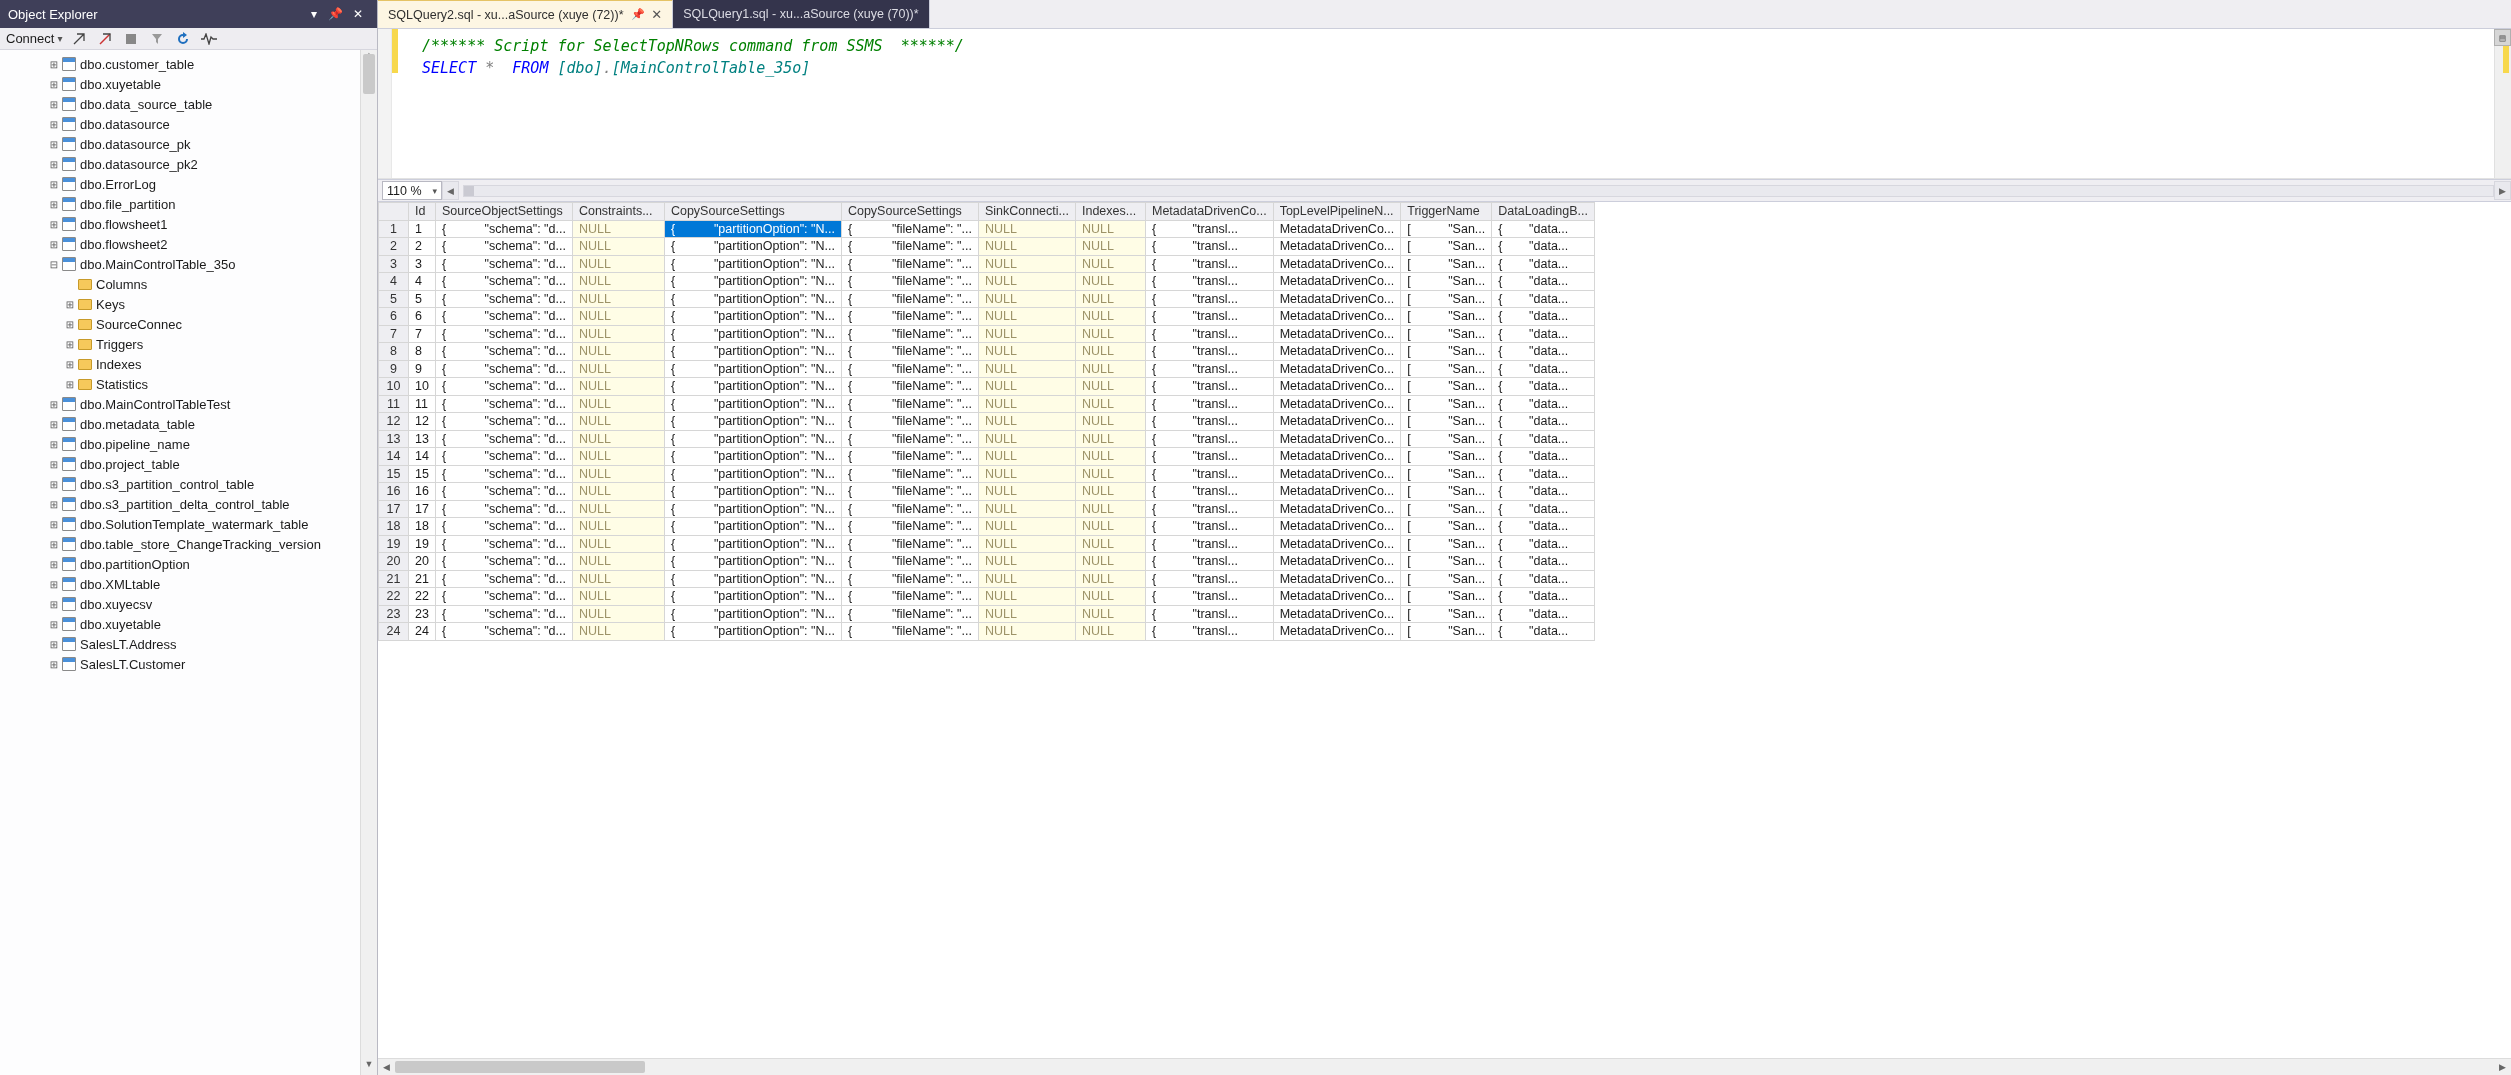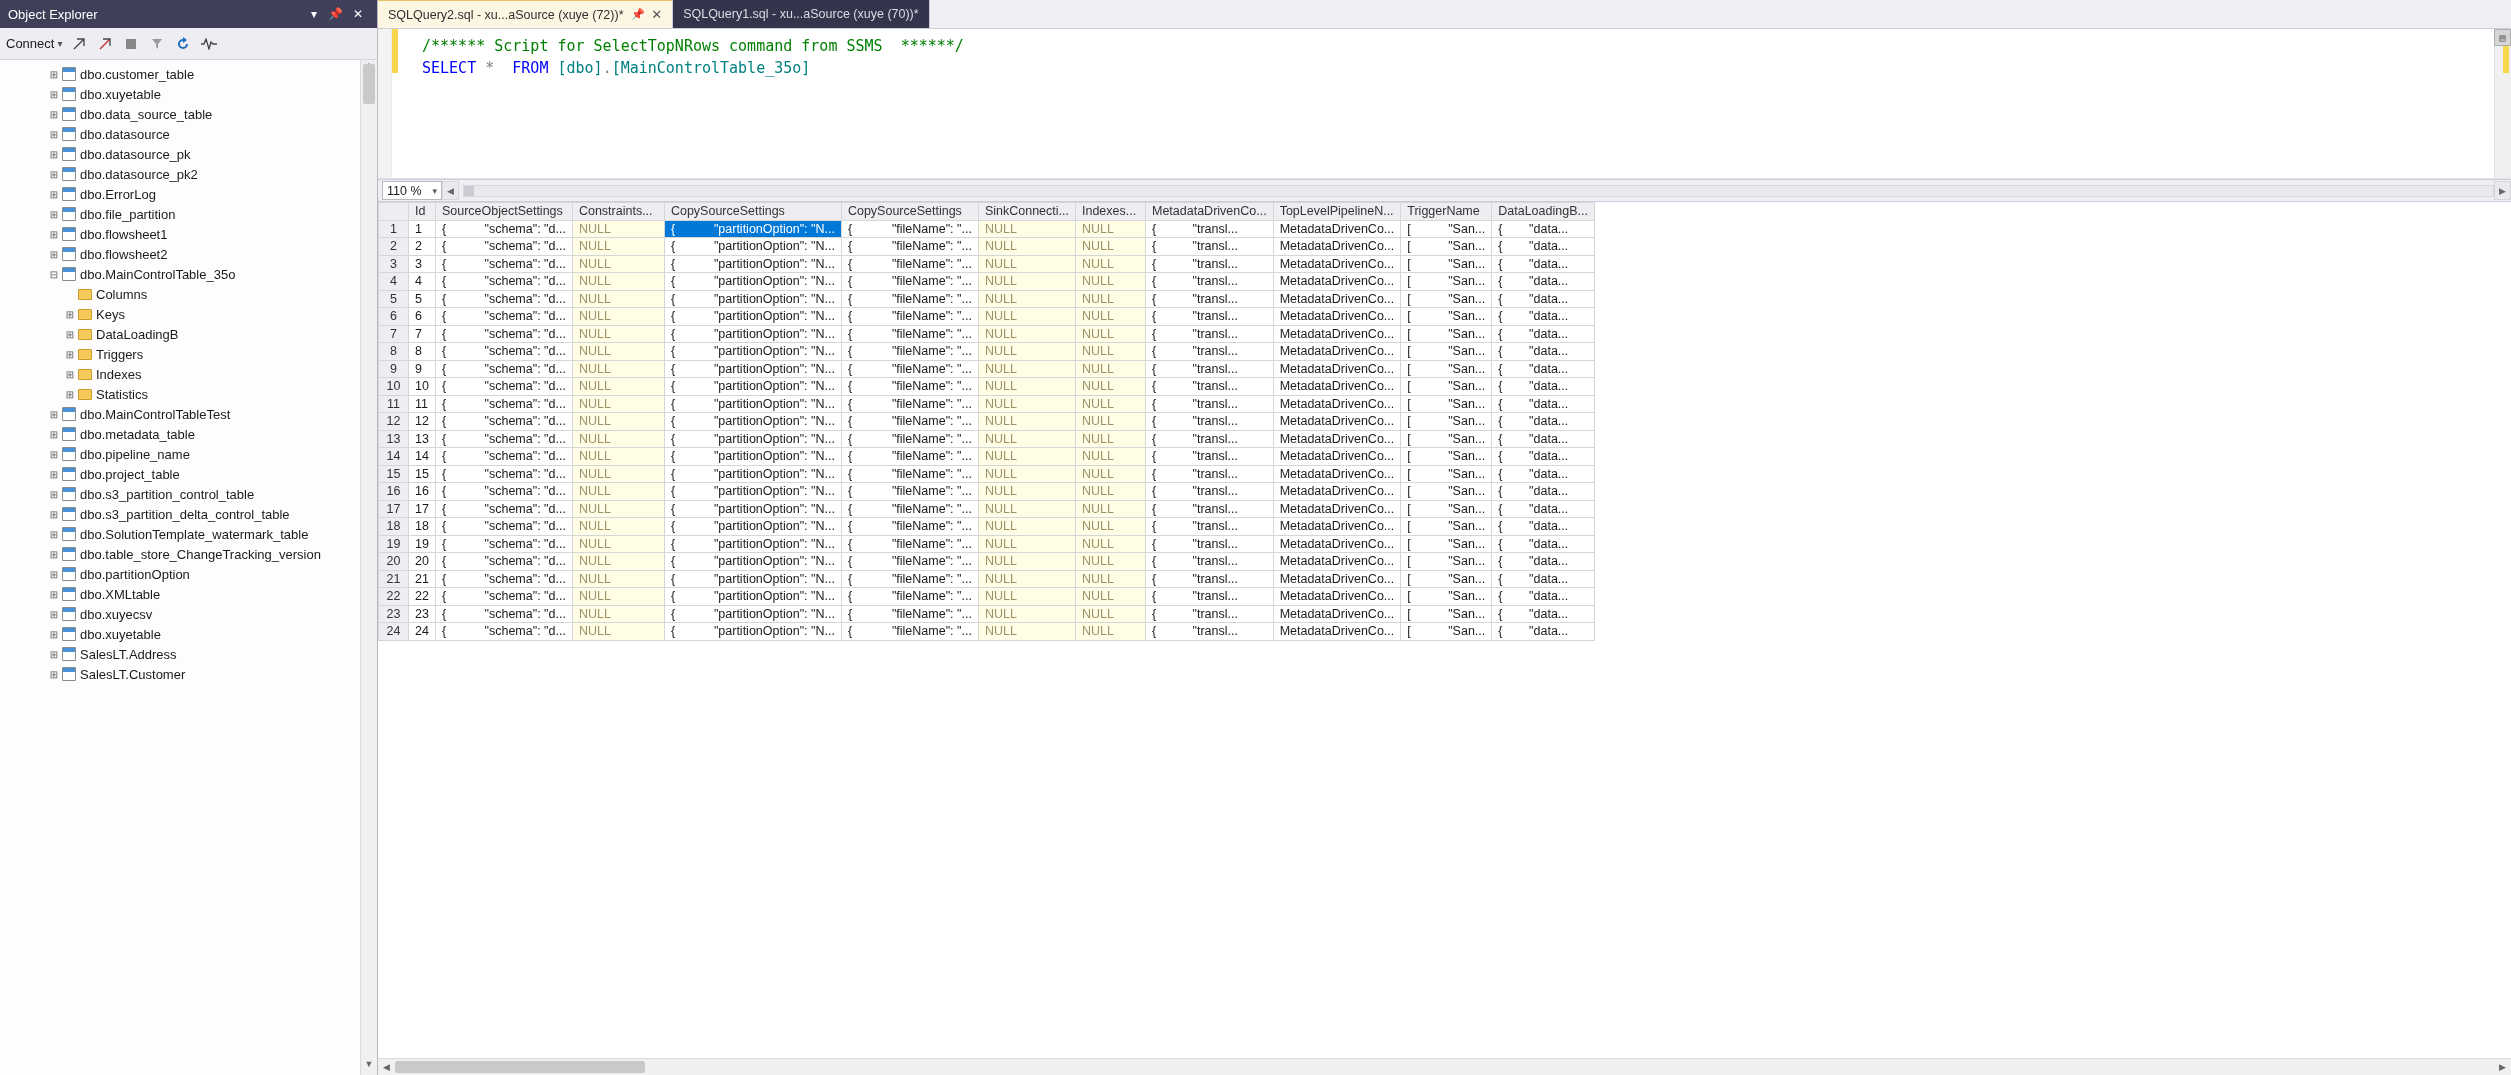--- a/index.html
+++ b/index.html
@@ -3,21 +3,21 @@
 <meta charset="utf-8">
 <style>
   * { box-sizing: border-box; margin: 0; padding: 0; }
   html, body { width: 100%; height: 100%; font-family: "Segoe UI", Tahoma, sans-serif; font-size: 13px; color: #1b1b1b; background: #fff; overflow: hidden; }
   .workspace { display: flex; width: 2511px; height: 1075px; }
   
   .explorer { width: 378px; min-width: 378px; background: #eeedf1; border-right: 1px solid #b9b9c3; display: flex; flex-direction: column; }
   .explorer-title { height: 28px; background: #3f3f59; color: #fff; display: flex; align-items: center; padding: 0 8px; font-size: 13px; }
   .explorer-title .spacer { flex: 1; }
   .explorer-title .winbtn { width: 22px; text-align: center; color: #fff; font-size: 12px; cursor: pointer; }
-  .explorer-toolbar { height: 32px; background: #eeedf1; border-bottom: 1px solid #d6d6de; display: flex; align-items: center; padding: 0 6px; gap: 8px; }
+  .explorer-toolbar { height: 22px; background: #eeedf1; border-bottom: 1px solid #d6d6de; display: flex; align-items: center; padding: 0 6px; gap: 8px; }
   .explorer-toolbar .connect { color: #1b1b1b; font-size: 13px; cursor: pointer; display: flex; align-items: center; }
   .explorer-toolbar .connect::after { content: "▾"; font-size: 10px; margin-left: 3px; color: #555; }
   .explorer-toolbar .tbtn { width: 18px; height: 18px; display: flex; align-items: center; justify-content: center; color: #555; cursor: pointer; }
   .tree-wrap { flex: 1; overflow-y: auto; background: #fdfdfe; position: relative; }
   .tree { padding: 4px 0 4px 0; }
   .tree-node { display: flex; align-items: center; height: 20px; padding-left: 48px; white-space: nowrap; cursor: default; }
   .tree-node.sub { padding-left: 64px; }
   .tree-node .twisty { width: 12px; text-align: center; font-size: 10px; color: #5a5a5a; margin-right: 2px; }
   .tree-node .ico-table { width: 14px; height: 14px; margin-right: 4px; background: linear-gradient(#fff,#fff) padding-box, #8a8a8a; border: 1px solid #8a8a8a; border-radius: 1px; position: relative; }
   .tree-node .ico-table::before { content: ""; position: absolute; left: 0; right: 0; top: 0; height: 4px; background: #4a90d9; }
@@ -35,21 +35,21 @@
   .tabstrip { height: 29px; background: #efeef2; display: flex; align-items: flex-end; border-bottom: 1px solid #cccedb; }
   .doc-tab { height: 28px; display: flex; align-items: center; padding: 0 10px; font-size: 12.5px; border-right: 1px solid #cccedb; cursor: pointer; }
   .doc-tab.active { background: #fdf6e3; color: #2f2f2f; border-top: 2px solid #e5c365; height: 29px; position: relative; }
   .doc-tab.inactive { background: #34344c; color: #dcdce4; }
   .doc-tab .pin { margin-left: 8px; font-size: 11px; color: #555; cursor: pointer; }
   .doc-tab .close { margin-left: 6px; font-size: 13px; color: #555; cursor: pointer; }
 
   .editor { height: 150px; background: #fff; position: relative; font-family: Consolas, monospace; font-size: 15px; line-height: 22px; border-bottom: 1px solid #e2e2e2; overflow: hidden; }
   .editor .gutter { position: absolute; left: 0; top: 0; bottom: 0; width: 14px; background: #f3f3f3; border-right: 1px solid #e8e8e8; }
   .editor .glyph-yellow { position: absolute; left: 14px; top: 0; width: 6px; height: 44px; background: #f7d84c; }
-  .editor .code { padding: 6px 0 0 44px; white-space: pre; }
+  .editor .code { padding: 6px 0 0 44px; white-space: pre; font-style: italic; }
   .c-comment { color: #008000; }
   .c-keyword { color: #0000ff; }
   .c-ident   { color: #008080; }
   .c-op      { color: #808080; }
   .editor-right-scroll { position:absolute; right:0; top:0; bottom:0; width:17px; background:#f0f0f0; border-left:1px solid #e0e0e0;}
   .editor-right-indicator { position:absolute; right:2px; top:0; width:6px; height:44px; background:#f7d84c; }
   .editor-right-corner { position:absolute; right:0; top:0; width:17px; height:17px; background:#d6d6d6; border:1px solid #b0b0b0; display:flex; align-items:center; justify-content:center; font-size:10px; color:#555; cursor:pointer;}
 
   .zoombar { height: 23px; background: #efeef2; border-top: 1px solid #cccedb; border-bottom: 1px solid #cccedb; display: flex; align-items: center; padding-left: 4px; font-size: 12.5px; position:relative;}
   .zoombar .zoom { width: 60px; height: 19px; border: 1px solid #b8b8c2; background: #fff; display: flex; align-items: center; padding: 0 4px; }
@@ -191,21 +191,21 @@
             <span class="label">Columns</span>
           </div>
           <div class="tree-node sub">
             <span class="twisty">⊞</span>
             <span class="ico-folder"></span>
             <span class="label">Keys</span>
           </div>
           <div class="tree-node sub">
             <span class="twisty">⊞</span>
             <span class="ico-folder"></span>
-            <span class="label">DataLoadingB</span>
+            <span class="label">SourceConnec</span>
           </div>
           <div class="tree-node sub">
             <span class="twisty">⊞</span>
             <span class="ico-folder"></span>
             <span class="label">Triggers</span>
           </div>
           <div class="tree-node sub">
             <span class="twisty">⊞</span>
             <span class="ico-folder"></span>
             <span class="label">Indexes</span>

